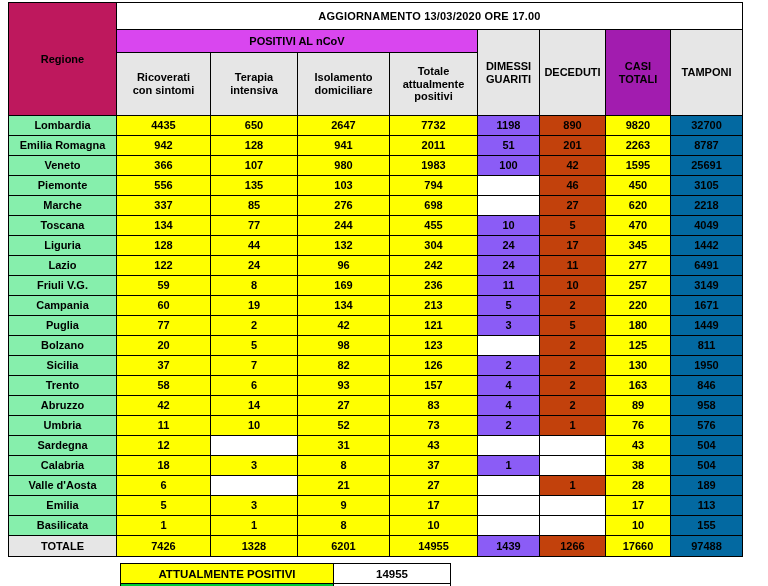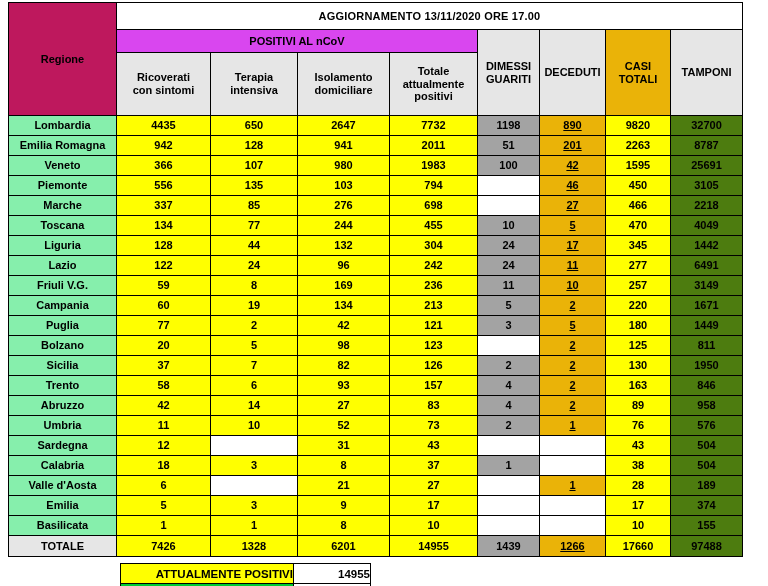--- a/index.html
+++ b/index.html
@@ -55,53 +55,53 @@
     background: #d946ef;
     height: 22px;
     font-size: 11.5px;
   }
   .hdr-sub {
     background: #e6e6e6;
     height: 62px;
     font-size: 11px;
   }
   .hdr-casi {
-    background: #eab308;
+    background: #a21caf;
     font-size: 11px;
   }
   .hdr-corner {
     background: #be185d;
   }
   tr.datarow td { height: 19px; }
   td.region {
     background: #86efac;
     font-size: 11px;
   }
   td.yellow  { background: #ffff00; color: #000000; }
-  td.green   { background: #a3a3a3; color: #000000; }
-  td.red     { background: #eab308; color: #000000; text-decoration: underline; }
-  td.grey    { background: #4d7c0f; color: #000000; }
+  td.green   { background: #8b5cf6; color: #000000; }
+  td.red     { background: #c2410c; color: #000000; }
+  td.grey    { background: #0369a1; color: #000000; }
   td.blank   { background: #ffffff; }
 
   tr.totalrow td { height: 20px; }
   tr.totalrow td.region { background: #e6e6e6; }
 
   .summary {
     margin-left: 120px;
     margin-top: 6px;
     border-collapse: collapse;
     table-layout: fixed;
   }
   .summary td {
     border: 1px solid #000000;
     font-size: 11.5px;
     font-weight: bold;
-    text-align: right;
+    text-align: center;
     height: 19px;
-    padding: 0 0;
+    padding: 0 20px;
   }
   .summary td.lbl-yellow { background: #ffff00; width: 172px; }
   .summary td.lbl-green  { background: #00cc33; width: 172px; }
   .summary td.val        { background: #ffffff; width: 76px; }
 </style>
 </head>
 <body>
 
 <div id="root">
 
@@ -115,21 +115,21 @@
         <col class="c-dim">
         <col class="c-dec">
         <col class="c-casi">
         <col class="c-tam">
     </colgroup>
     <thead>
       <tr>
         <td class="hdr-corner" rowspan="3">
           <span>Regione</span>
         </td>
-        <td class="hdr-title" colspan="8">AGGIORNAMENTO 13/11/2020 ORE 17.00</td>
+        <td class="hdr-title" colspan="8">AGGIORNAMENTO 13/03/2020 ORE 17.00</td>
       </tr>
       <tr>
         <td class="hdr-positivi" colspan="4">POSITIVI AL nCoV</td>
         <td class="hdr-sub" rowspan="2">
           <div>DIMESSI</div>
           <div>GUARITI</div>
         </td>
         <td class="hdr-sub" rowspan="2">
           <div>DECEDUTI</div>
         </td>
@@ -207,21 +207,21 @@
           <td class="grey">3105</td>
         </tr>
         <tr class="datarow">
           <td class="region">Marche</td>
           <td class="yellow">337</td>
           <td class="yellow">85</td>
           <td class="yellow">276</td>
           <td class="yellow">698</td>
           <td class="blank"></td>
           <td class="red">27</td>
-          <td class="yellow">466</td>
+          <td class="yellow">620</td>
           <td class="grey">2218</td>
         </tr>
         <tr class="datarow">
           <td class="region">Toscana</td>
           <td class="yellow">134</td>
           <td class="yellow">77</td>
           <td class="yellow">244</td>
           <td class="yellow">455</td>
           <td class="green">10</td>
           <td class="red">5</td>
@@ -373,21 +373,21 @@
         </tr>
         <tr class="datarow">
           <td class="region">Emilia</td>
           <td class="yellow">5</td>
           <td class="yellow">3</td>
           <td class="yellow">9</td>
           <td class="yellow">17</td>
           <td class="blank"></td>
           <td class="blank"></td>
           <td class="yellow">17</td>
-          <td class="grey">374</td>
+          <td class="grey">113</td>
         </tr>
         <tr class="datarow">
           <td class="region">Basilicata</td>
           <td class="yellow">1</td>
           <td class="yellow">1</td>
           <td class="yellow">8</td>
           <td class="yellow">10</td>
           <td class="blank"></td>
           <td class="blank"></td>
           <td class="yellow">10</td>

